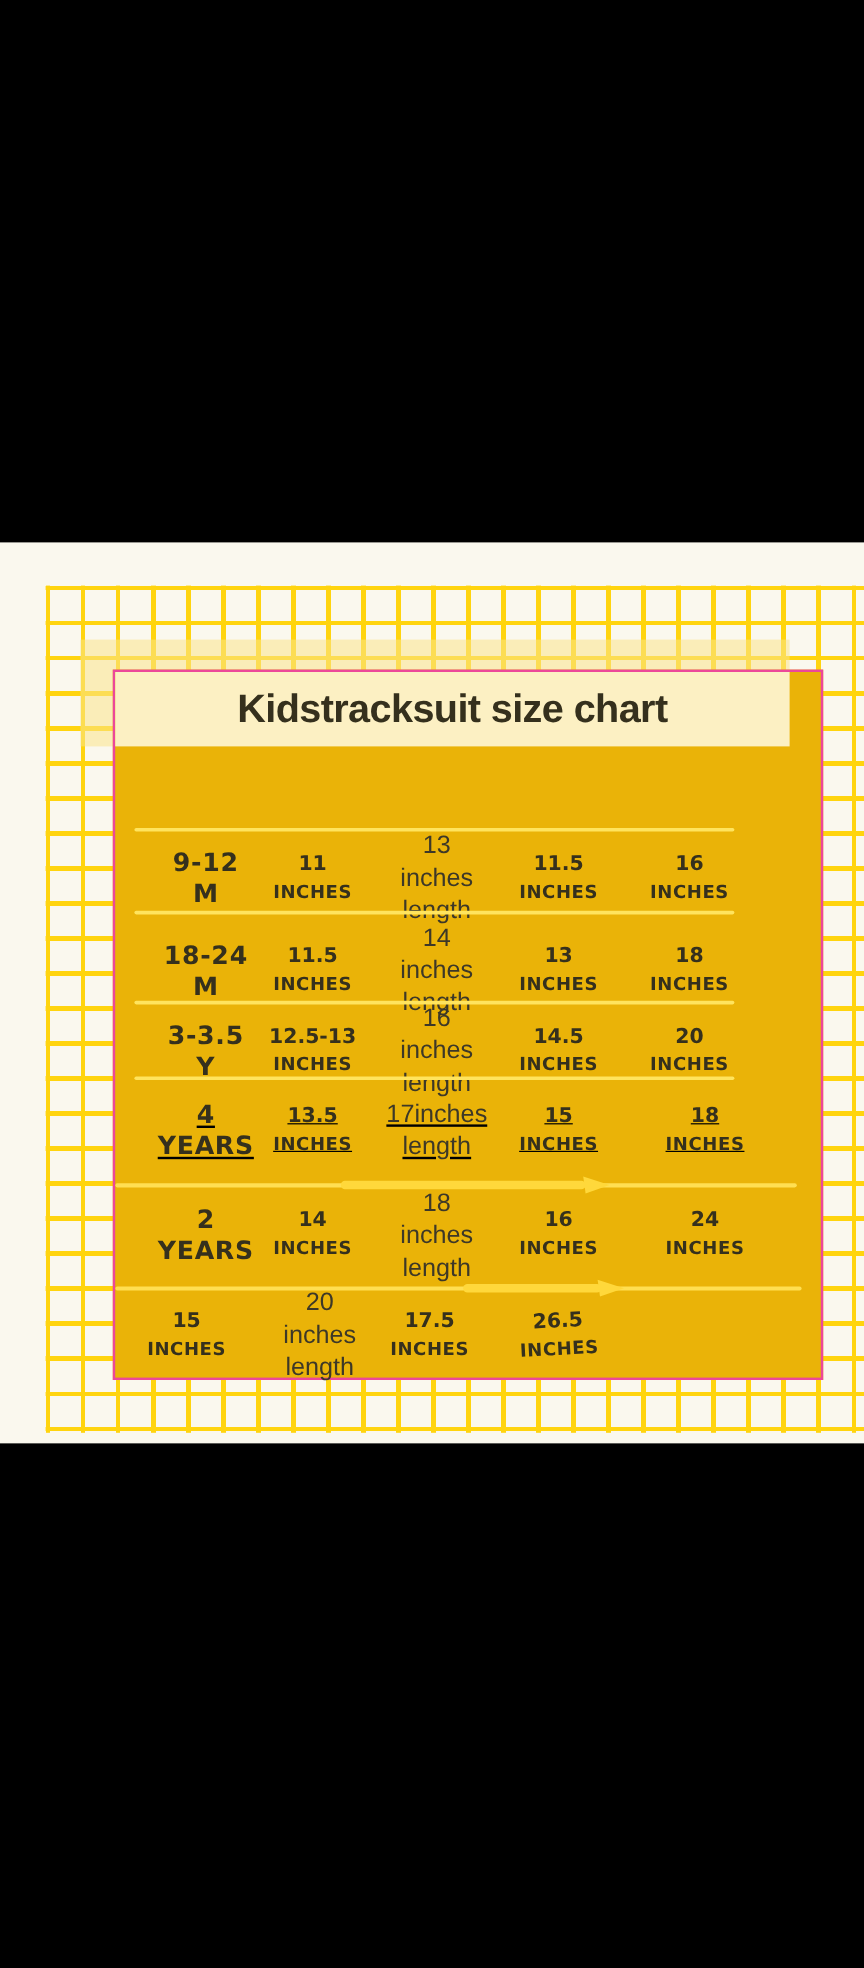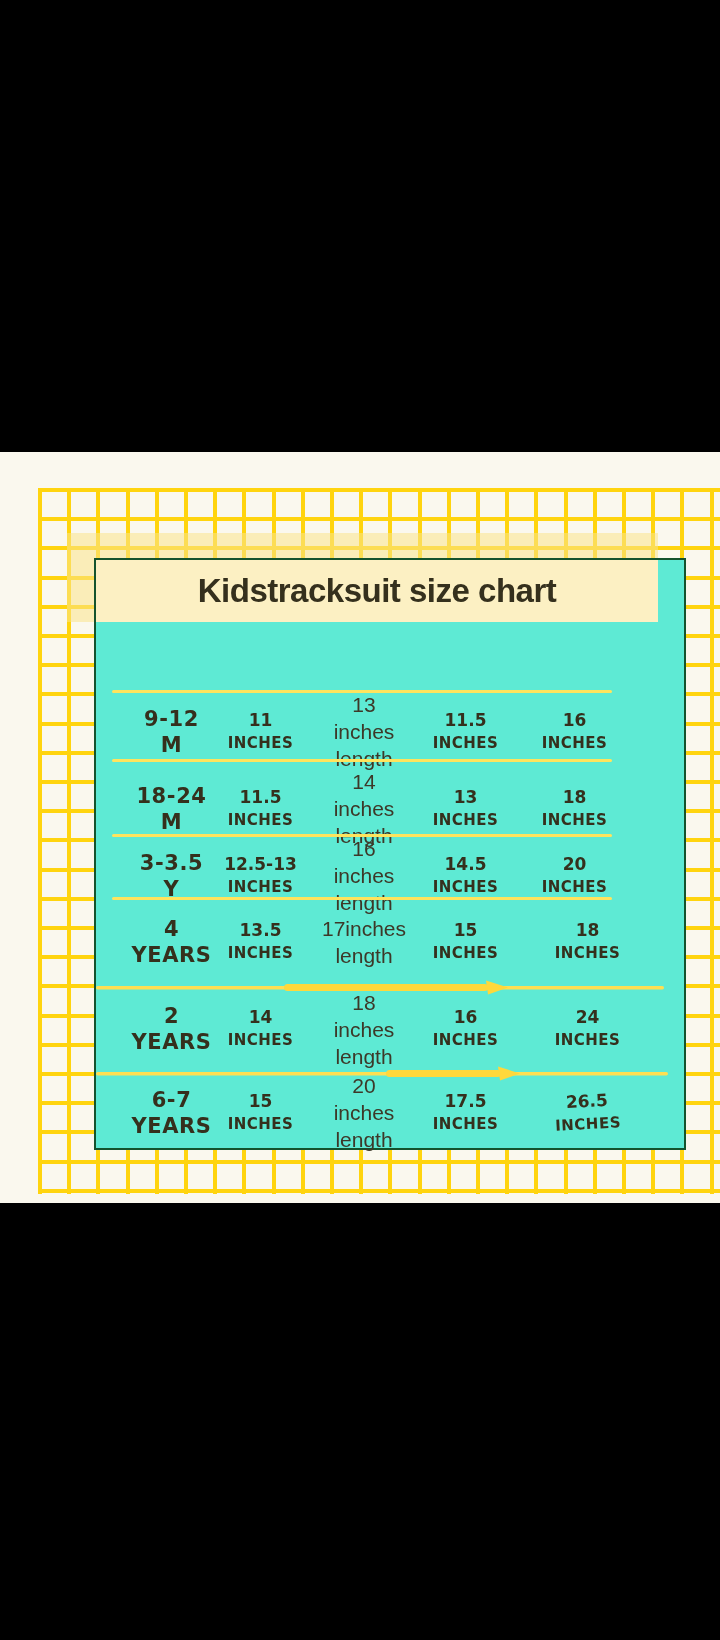--- a/index.html
+++ b/index.html
@@ -9,21 +9,21 @@
   .bar-top{top:0;height:452px;}
   .bar-bottom{top:1203px;height:437px;}
   .canvas{position:absolute;left:0;top:452px;width:720px;height:751px;background:#faf8ee;}
   .gridpaper{position:absolute;left:38px;top:36px;width:682px;height:706px;
     background-image:
       repeating-linear-gradient(to right,#ffd40e 0 4px,transparent 4px 29.2px),
       repeating-linear-gradient(to bottom,#ffd40e 0 4px,transparent 4px 29.2px);}
   .highlight-band{position:absolute;left:67px;top:81px;width:591px;height:89px;
     background:rgba(250,227,140,0.55);}
   .card{position:absolute;left:94px;top:106px;width:588px;height:588px;
-    background:#5eead4;border:2px solid #14532d;}
+    background:#eab308;border:2px solid #ec4899;}
   .card-inner{position:absolute;inset:0;}
   .title-band{position:absolute;left:0;top:0;width:562px;height:62px;background:#fcf0c3;
     display:flex;align-items:center;justify-content:center;}
   .title{font-family:"Liberation Sans",sans-serif;font-weight:700;font-size:33px;
     letter-spacing:-0.5px;color:#35301d;white-space:nowrap;}
   .t-row{position:absolute;left:2px;width:554px;display:grid;
     grid-template-columns:115px 95px 100px 115px 129px;align-items:center;}
   .t-row>div{text-align:center;}
   .col5{padding-right:26px;}
   .h{font-weight:700;font-size:21px;color:#35301d;letter-spacing:0.3px;}
@@ -34,21 +34,21 @@
   .stack .unit{font-weight:700;font-size:15px;letter-spacing:0.5px;display:block;}
   .c-tshirt{font-family:"Liberation Sans",sans-serif;font-weight:400;font-size:21px;
     line-height:27px;color:#3d3828;margin-left:12px;}
   .tilt{transform:rotate(-3deg);}
   .divider{position:absolute;left:16px;width:500px;height:3px;background:#ffe45e;border-radius:2px;}
   .arrow-divider{position:absolute;left:0;width:578px;height:20px;}
   .row-header{top:60px;height:71px;}
   .row-1{top:131px;height:69px;}
   .row-2{top:208px;height:75px;}
   .row-3{top:275px;height:63px;}
-  .row-4{top:338px;height:88px;}
+  .row-4{top:338px;height:88px;text-decoration:underline;}
   .row-5{top:426px;height:86px;}
   .row-6{top:512px;height:74px;}
   .d1{top:130px;} .d2{top:199px;} .d3{top:274px;} .d4{top:337px;}
   .a5{top:418px;} .a6{top:504px;}
 </style>
 </head>
 <body>
 
 <div class="screen">
 
@@ -180,24 +180,20 @@
           </div>
         </div>
 
         <svg class="arrow-divider a6" viewBox="0 0 578 20">
           <rect x="0" y="8" width="572" height="3.5" rx="1.7" fill="#ffdf52"></rect>
           <rect x="290" y="6" width="115" height="7" rx="3.5" fill="#ffd83b"></rect>
           <polygon points="424,9.5 402,2.5 404,16.5" fill="#ffd83b"></polygon>
         </svg>
 
         <div class="t-row row-6">
-          <div class="c-size">
-            <span>6-7</span><br>
-            <span>YEARS</span>
-          </div>
           <div class="stack">
             <span class="num">15</span>
             <span class="unit">INCHES</span>
           </div>
           <div class="c-tshirt">
             <span>20 inches</span><br>
             <span>length</span>
           </div>
           <div class="stack">
             <span class="num">17.5</span>

